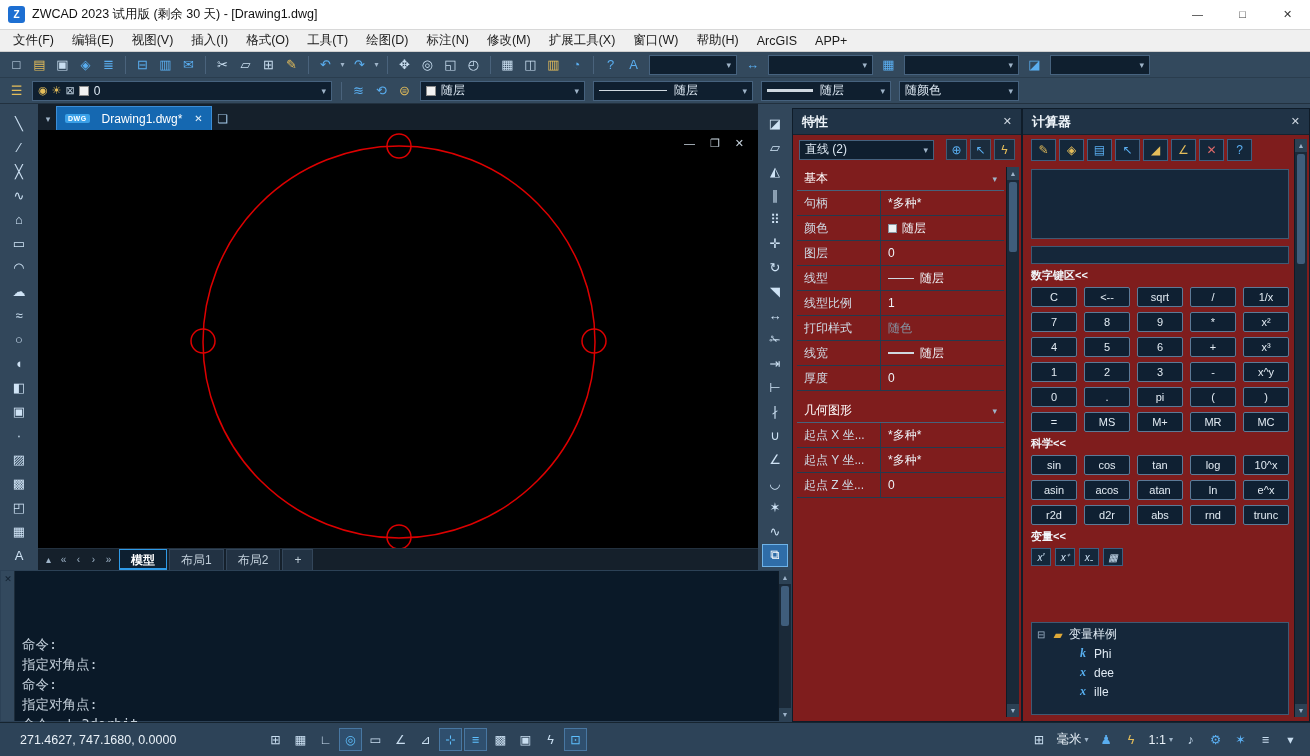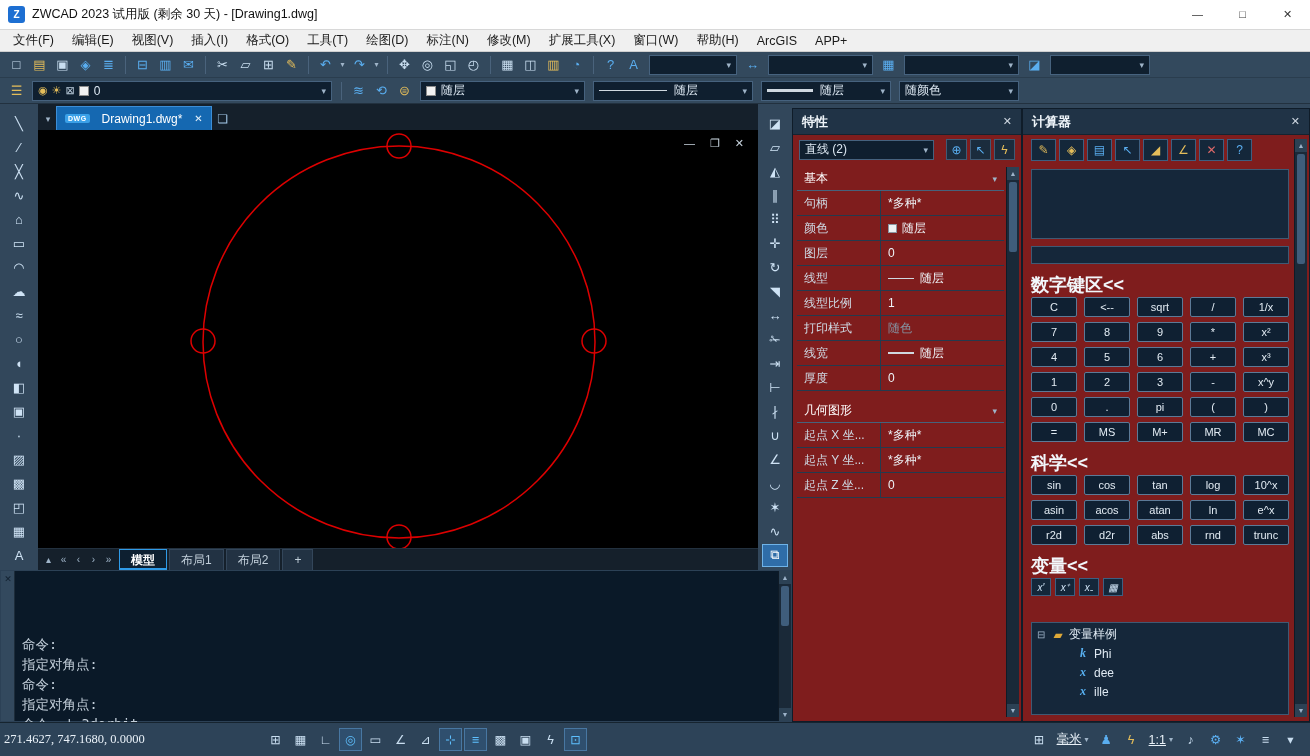--- a/index.html
+++ b/index.html
@@ -100,43 +100,43 @@
   .prow[data-kind="linew"] .lsample { display:inline-block; border-top:2px solid #cfd8e0; }
   .prow[data-kind="gray"] .pvtext { color:#8494a3; }
   #props .vscroll { right:2px; top:58px; bottom:4px; }
 
   
   .calc-content { position:absolute; left:8px; right:20px; top:30px; bottom:6px; }
   .calc-toolbar { display:flex; gap:3px; }
   .calc-tbtn { width:25px; height:22px; background:#14273a; border:1px solid #3d5f81; display:flex; align-items:center; justify-content:center; color:#c9def0; font-size:12px; }
   .calc-display { margin-top:8px; height:70px; background:#15273a; border:1px solid #3f5973; color:#e6eef5; padding:3px 5px; }
   .calc-input { margin-top:7px; height:18px; background:#15273a; border:1px solid #3f5973; color:#e6eef5; padding:0 5px; }
-  .chdr { margin-top:11px; height:20px; line-height:20px; font-weight:bold; color:#f2f7fb; font-size:18px; }
+  .chdr { margin-top:1px; height:20px; line-height:20px; font-weight:bold; color:#f2f7fb; font-size:11px; }
   .cgrid { display:grid; grid-template-columns:repeat(5,1fr); gap:5px 7px; margin-top:2px; }
   .cbtn { height:20px; background:#0f2032; border:1px solid #5c7a97; border-radius:2px; color:#e2ebf3; font-size:11px; display:flex; align-items:center; justify-content:center; white-space:nowrap; }
   .var-toolbar { display:flex; gap:4px; margin-top:2px; }
   .var-tbtn { min-width:20px; height:18px; padding:0 3px; background:#14273a; border:1px solid #3d5f81; color:#cfe3f5; font-size:10px; font-style:italic; display:flex; align-items:center; justify-content:center; }
   .tree { margin-top:5px; position:absolute; left:0; right:0; bottom:0; top:478px; background:#15273a; border:1px solid #3f5973; padding-top:2px; }
   .titem { display:flex; align-items:center; height:19px; gap:5px; padding-left:5px; color:#dfe9f2; }
   .titem[data-kind="const"], .titem[data-kind="var"] { padding-left:30px; }
   .texp { width:10px; font-size:10px; color:#9fb4c8; }
   .tico { width:12px; text-align:center; }
   .titem[data-kind="folder"] .tico { color:#dfa938; }
   .titem[data-kind="const"] .tico, .titem[data-kind="var"] .tico { color:#58b0f0; font-style:italic; font-family:"Liberation Serif",serif; font-weight:bold; }
   #calc .vscroll { right:2px; top:30px; bottom:4px; }
 
   
   #statusbar { position:absolute; left:0; top:722px; width:1310px; height:34px; background:#2d4358; border-top:1px solid #16242f; display:flex; align-items:center; color:#e9f1f8; font-size:12.5px; }
-  .coords { padding:0 4px; width:252px; white-space:nowrap;font-family:Liberation Serif, serif; }
+  .coords { padding:0 20px; width:252px; white-space:nowrap; }
   .sgroup { display:flex; align-items:center; gap:2px; }
   #status-center { position:absolute; left:264px; }
   #status-right { margin-left:auto; padding-right:8px; }
   .sbtn { min-width:23px; height:23px; padding:0 3px; display:flex; align-items:center; justify-content:center; gap:3px; background:transparent; border:1px solid transparent; color:#c9def0; font-size:12.5px; }
   .sbtn[data-active="true"] { color:#5ec0ff; background:rgba(60,140,210,.18); border-color:rgba(110,180,240,.4); }
-  .sbtn .lbl { color:#e9f1f8;text-decoration:underline; }
+  .sbtn .lbl { color:#e9f1f8; }
   .sbtn .car { font-size:8px; color:#9fb4c8; }
   .sbtn .car:empty, .sbtn .lbl:empty, .sbtn .g:empty { display:none; }
 </style>
 </head>
 <body>
 
 <div id="titlebar">
   <span class="applogo">Z</span>
   <span>ZWCAD 2023 试用版 (剩余 30 天) - [Drawing1.dwg]</span>
   <div class="wctrls">

